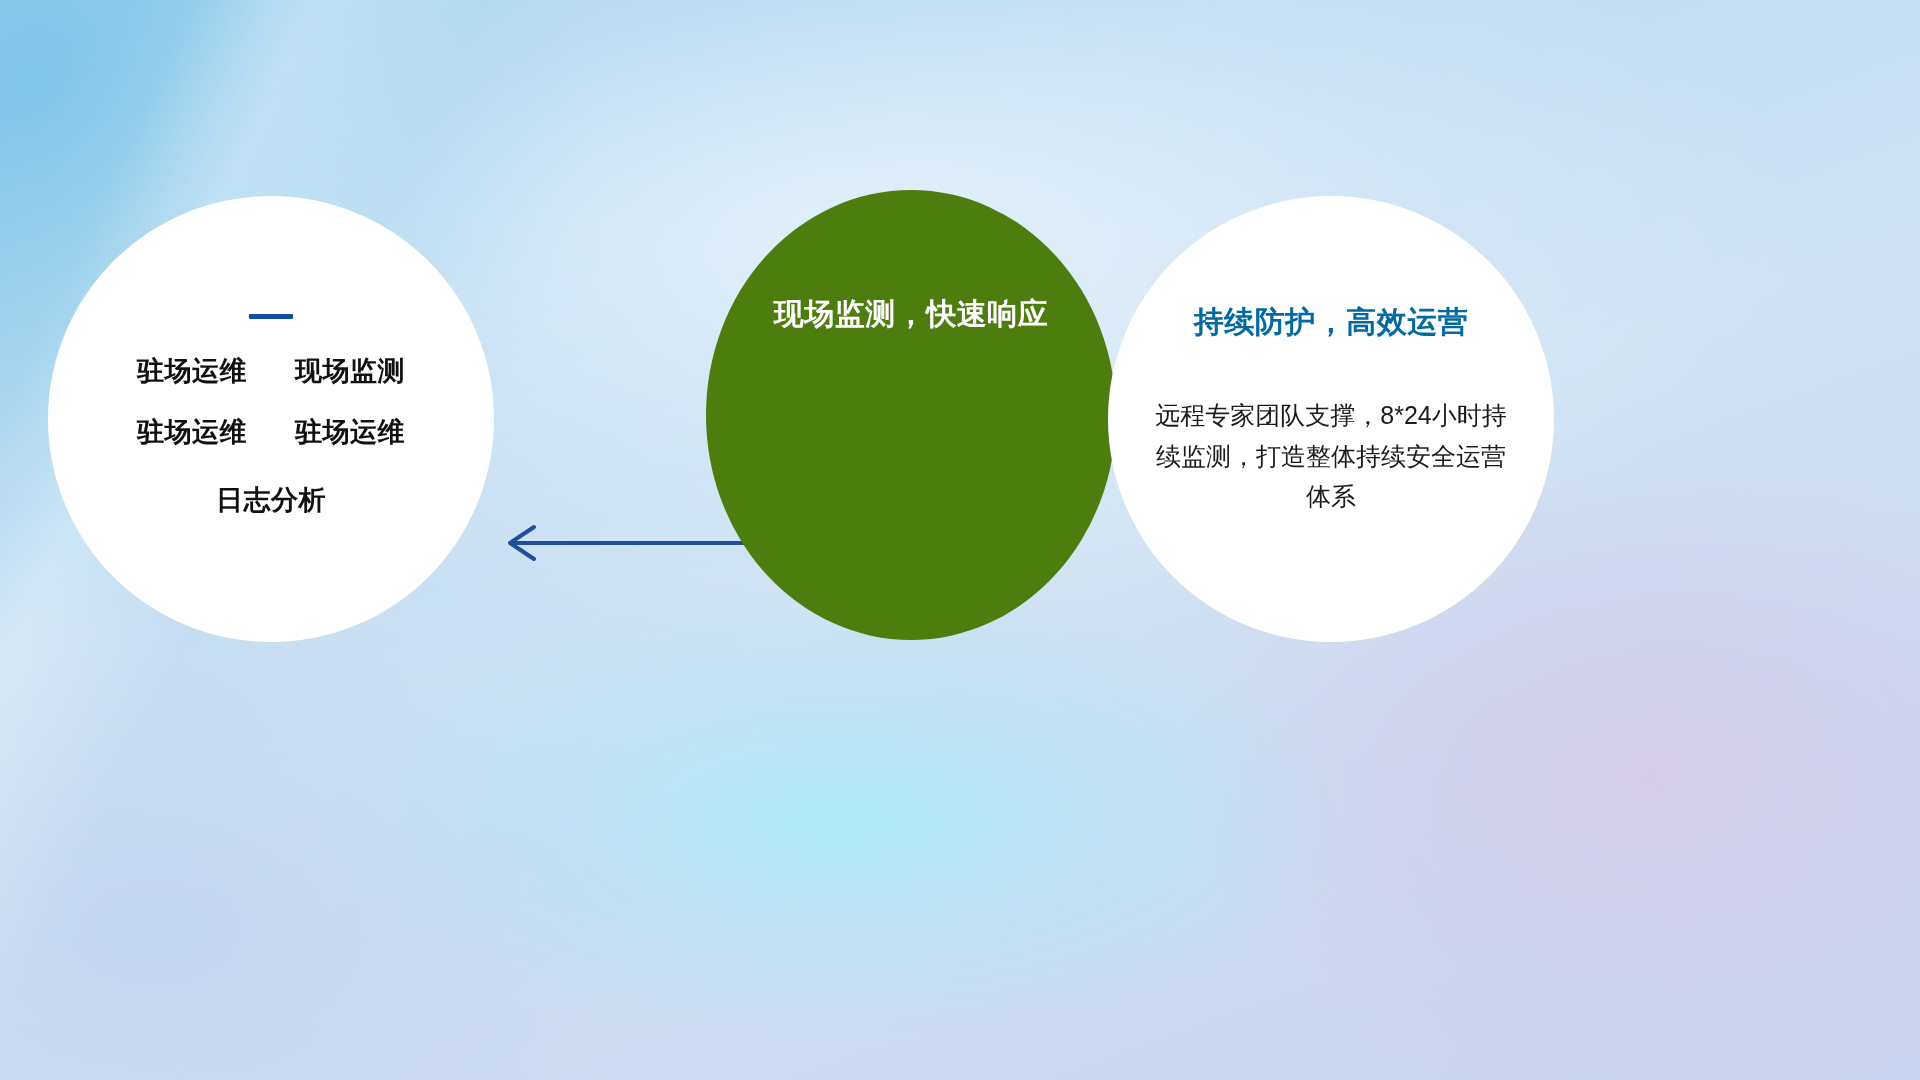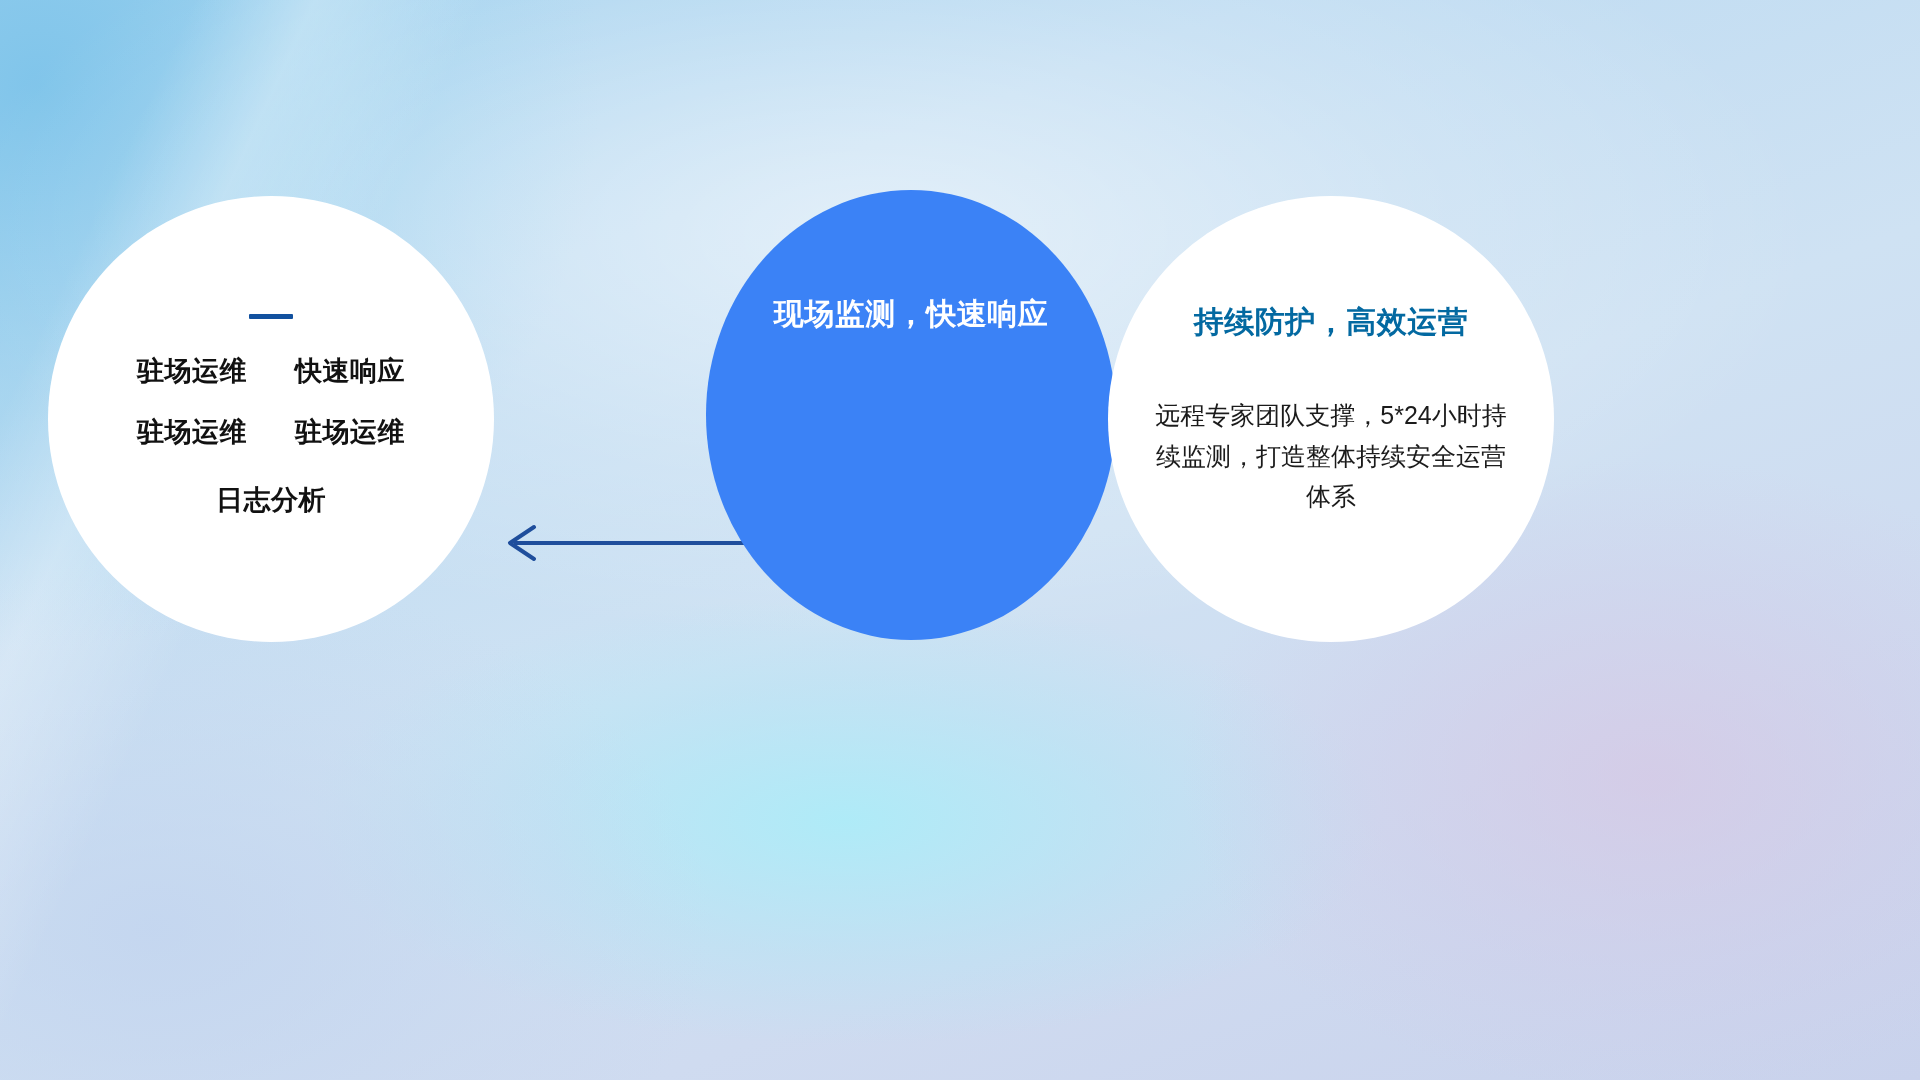--- a/index.html
+++ b/index.html
@@ -109,21 +109,21 @@
   .kw-row.single {
     margin-bottom: 0;
     margin-top: 8px;
   }
 
   .circle-mid {
     left: 706px;
     top: 190px;
     width: 410px;
     height: 450px;
-    background: #3b82f6;
+    background: #4d7c0f;
     z-index: 4;
     display: flex;
     flex-direction: column;
     align-items: center;
   }
   .circle-mid .title {
     margin-top: 104px;
     font-size: 30px;
     font-weight: bold;
     color: #ffffff;
@@ -196,36 +196,36 @@
       <polyline points="46,29 22,45 46,61" fill="none" stroke="#1f4e9c" stroke-width="4" stroke-linecap="round" stroke-linejoin="round"></polyline>
     </svg>
   </div>
 
   <div class="circle circle-left">
     <div class="left-inner">
       <div class="dash"></div>
 
       <div class="kw-row">
         <span>驻场运维</span>
-        <span>快速响应</span>
+        <span>现场监测</span>
       </div>
 
       <div class="kw-row">
         <span>驻场运维</span>
         <span>驻场运维</span>
       </div>
 
       <div class="kw-row single">
         <span>日志分析</span>
       </div>
     </div>
   </div>
 
   <div class="circle circle-mid">
     <div class="title">现场监测，快速响应</div>
   </div>
 
   <div class="circle circle-right">
     <div class="title">持续防护，高效运营</div>
-    <div class="body">远程专家团队支撑，5*24小时持续监测，打造整体持续安全运营体系</div>
+    <div class="body">远程专家团队支撑，8*24小时持续监测，打造整体持续安全运营体系</div>
   </div>
 
 </div>
 
 </body></html>

